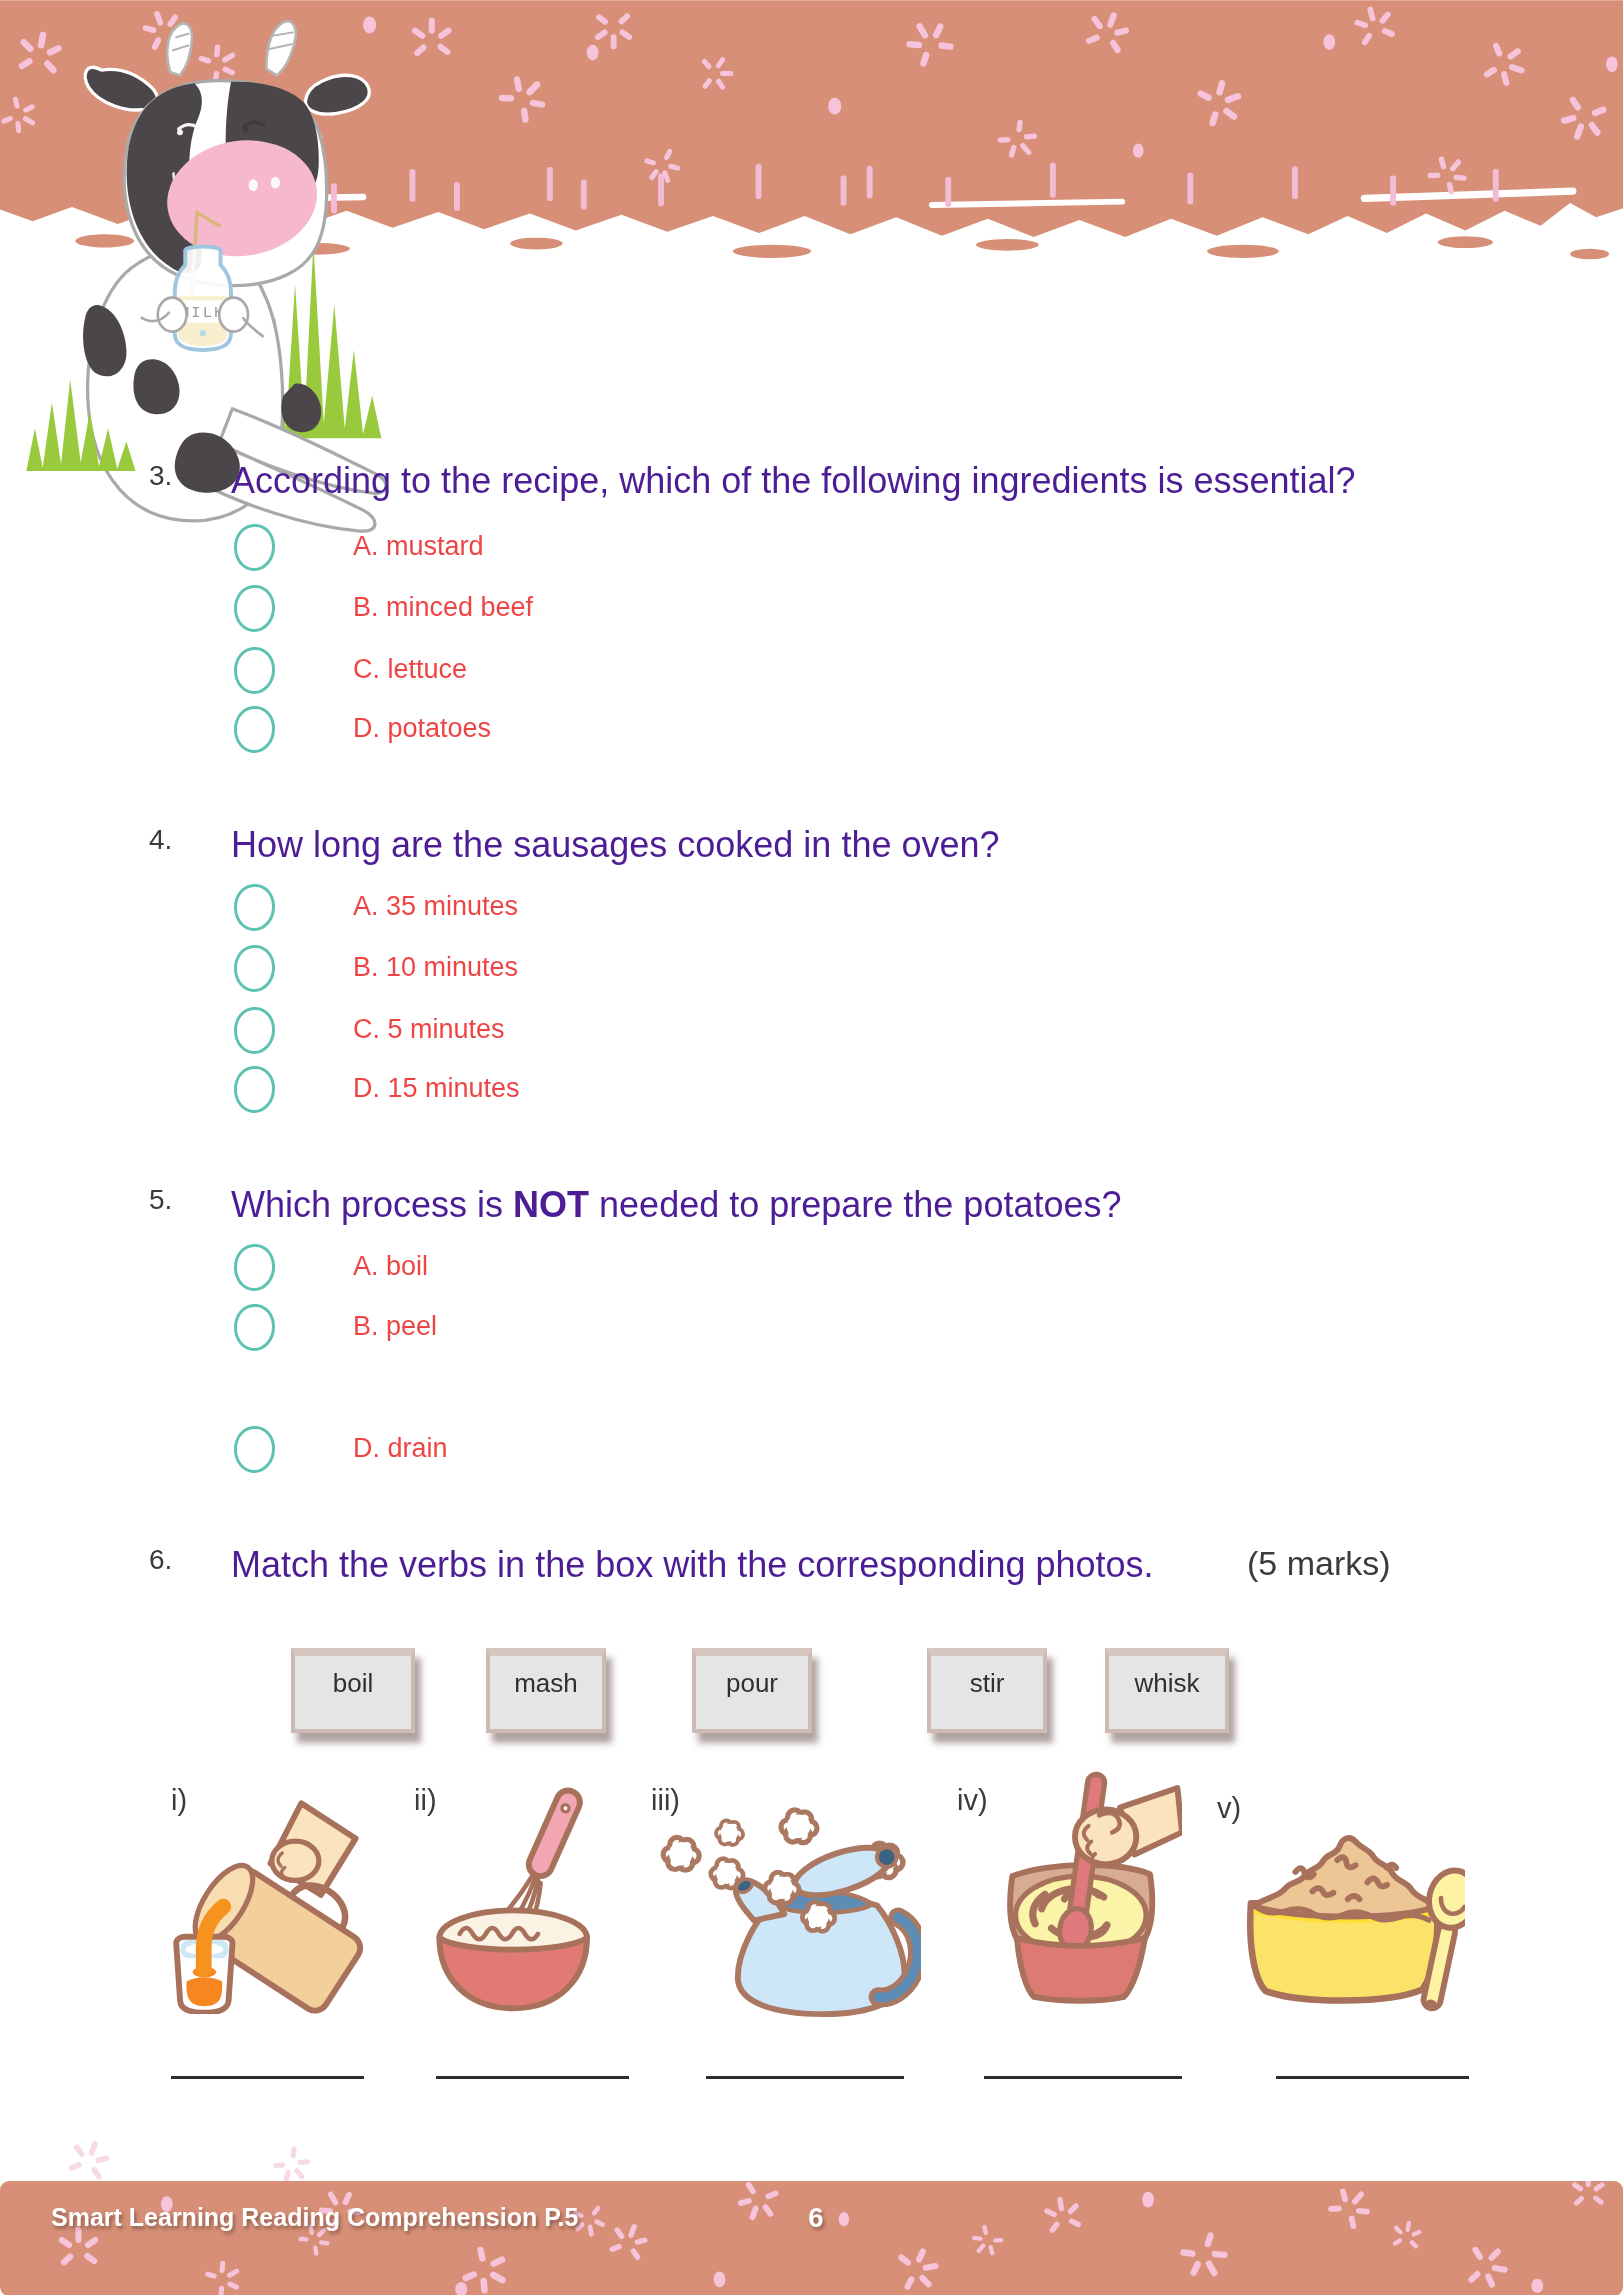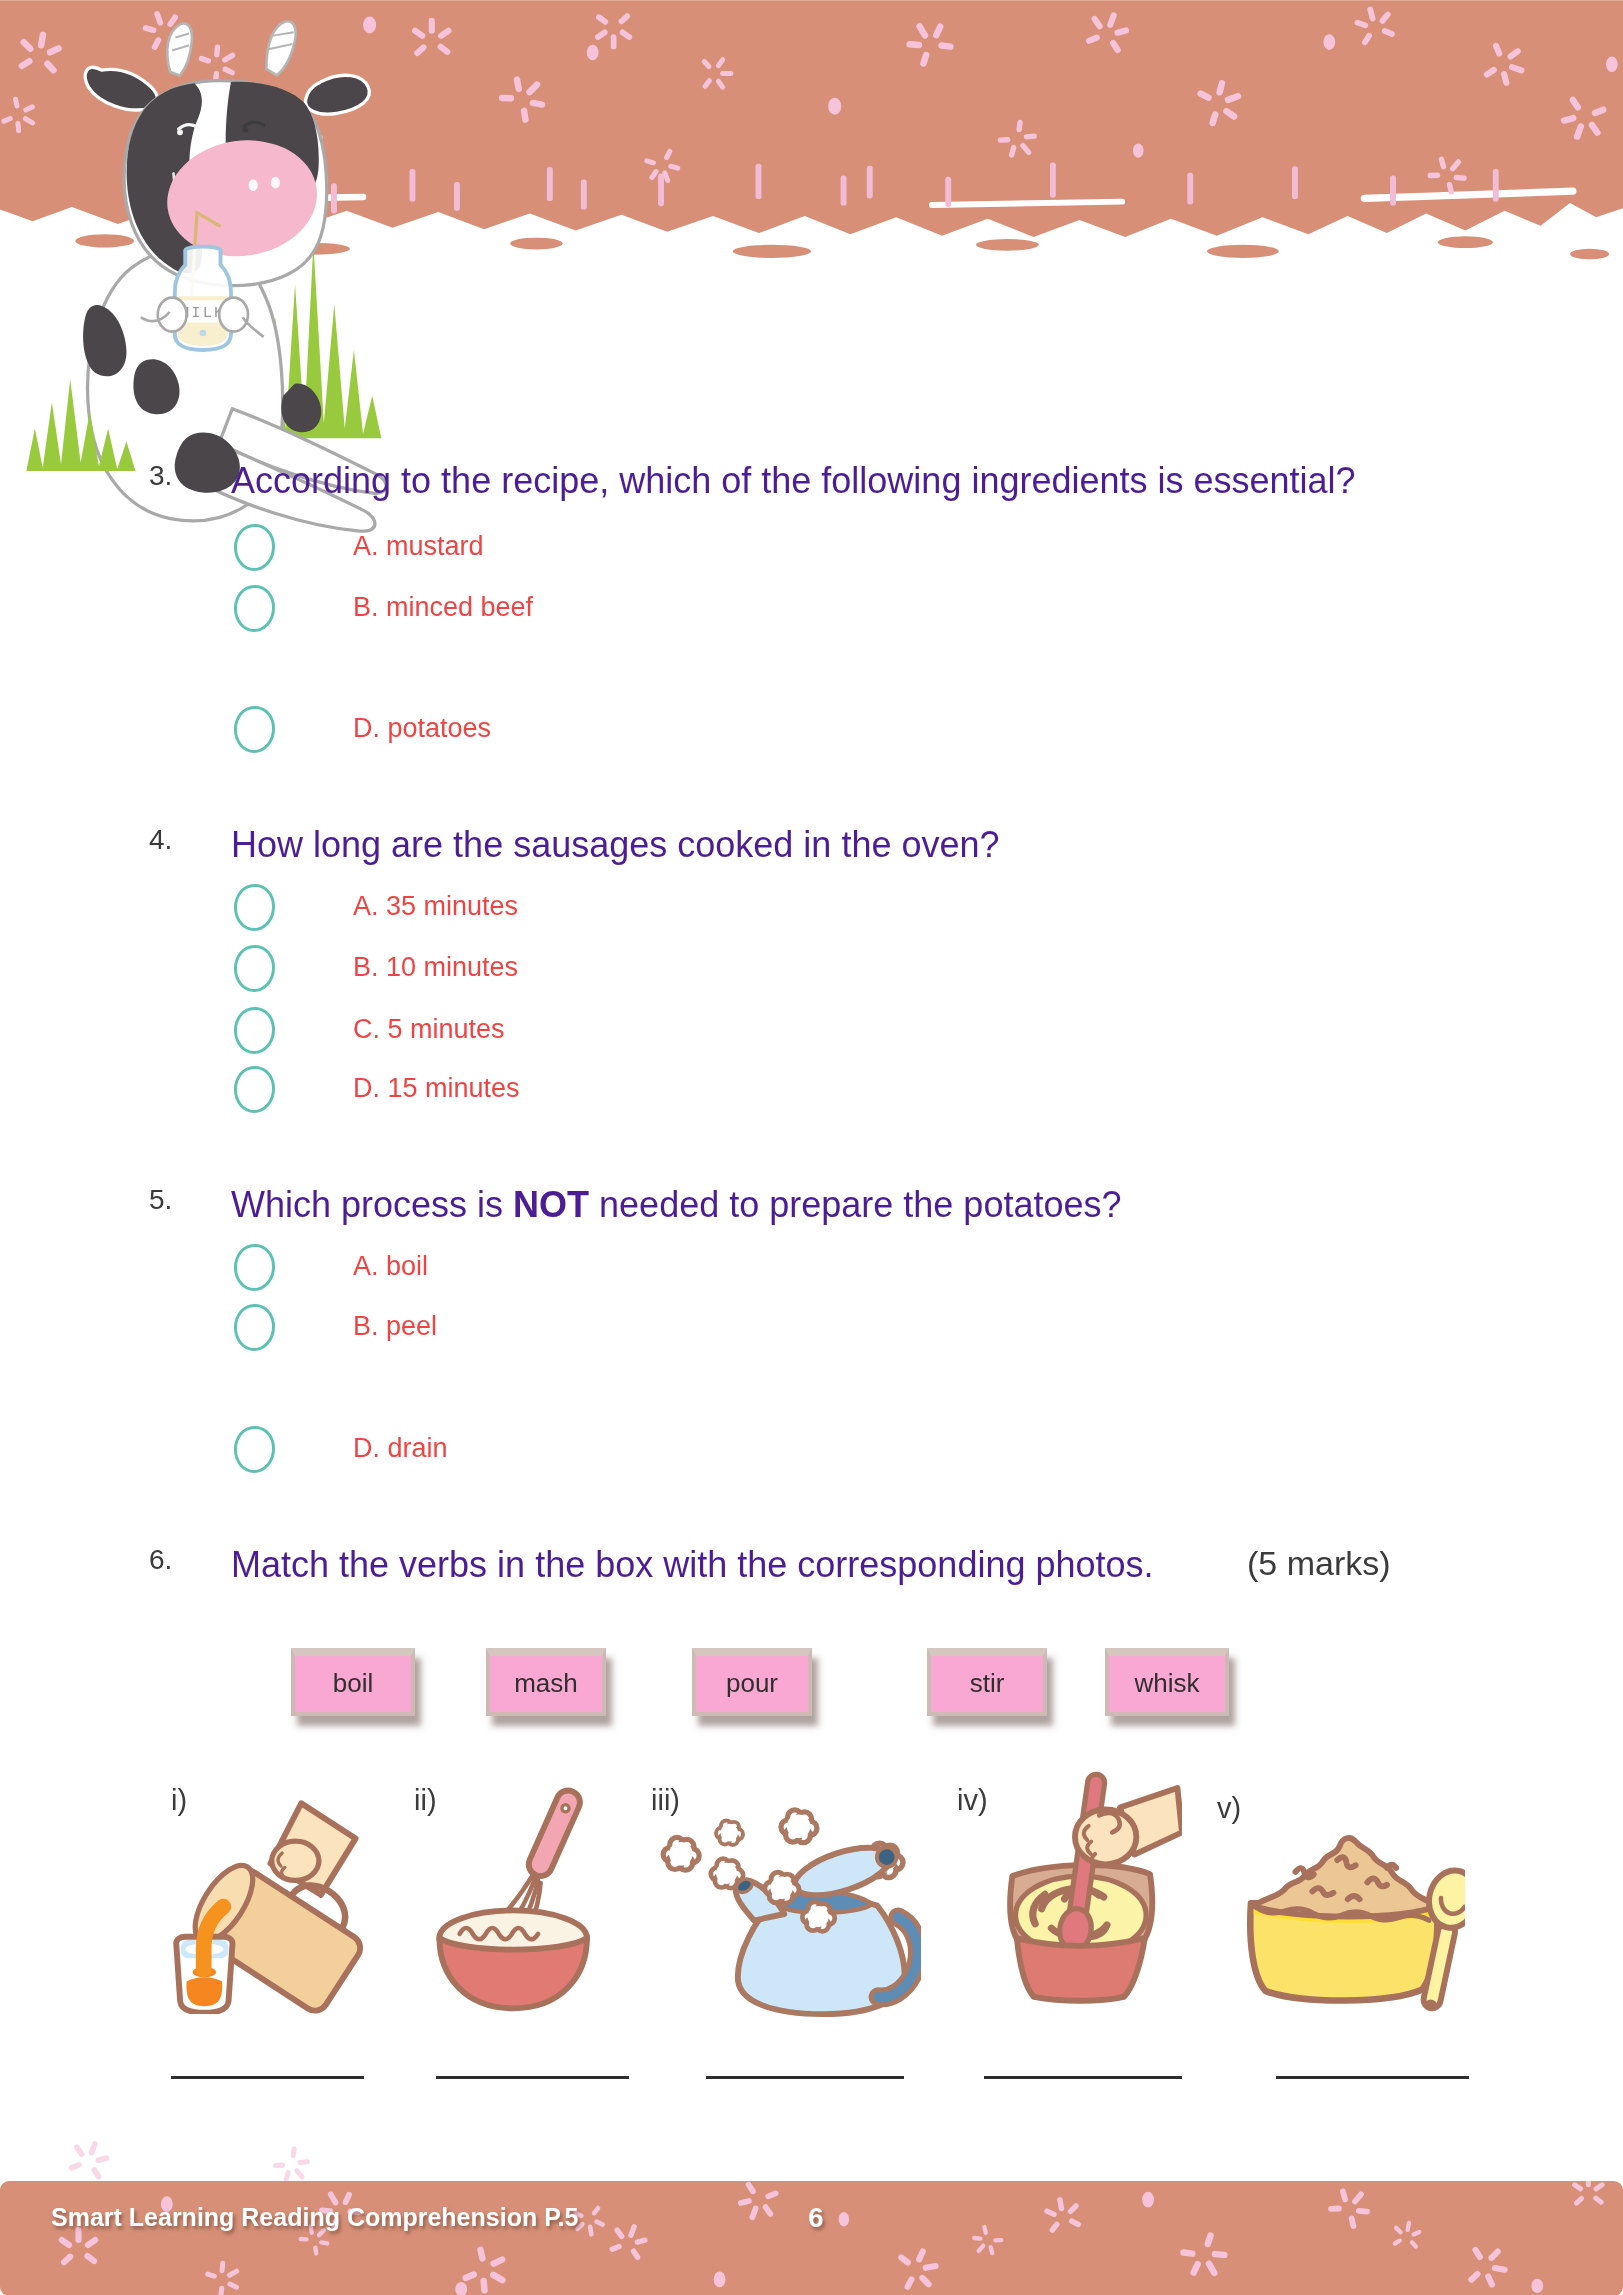--- a/index.html
+++ b/index.html
@@ -9,22 +9,22 @@
   .abs{position:absolute;}
   .qnum{position:absolute;font-size:28px;color:#3b3b3b;}
   .qtext{position:absolute;font-size:36px;color:#4c1d95;white-space:nowrap;}
   .qtext b{font-weight:700;}
   .marks{position:absolute;font-size:34px;color:#3b3b3b;white-space:nowrap;}
   .opt{position:absolute;height:48px;width:589px;}
   .radio{position:absolute;left:0;top:0.7px;width:41px;height:47px;box-sizing:border-box;
          border:3.9px solid #5ec2b2;border-radius:50% 48% 52% 50%;background:transparent;}
   .opt-label{position:absolute;left:119px;top:50%;transform:translateY(-52%);
              font-size:27px;color:#ef4444;white-space:nowrap;}
-  .verb-card{position:absolute;top:1648px;height:68px;box-sizing:border-box;
-             background:#f9a8d4;border:4.6px solid #cdbab4;border-top:8.5px solid #d6c6c0;
+  .verb-card{position:absolute;top:1648px;height:85px;box-sizing:border-box;
+             background:#e5e5e5;border:4.6px solid #cdbab4;border-top:8.5px solid #d6c6c0;
              box-shadow:5.9px 9.8px 6.5px rgba(95,72,66,0.5);
              text-align:center;font-size:26px;color:#2f2f2f;line-height:54px;}
   .photo-label{position:absolute;font-size:29px;color:#3b3b3b;}
   .ans-line{position:absolute;top:2076px;height:3.3px;background:#2d2d2d;}
   .footer{position:absolute;left:0;top:2181px;width:1623px;height:115px;background:#d79077;border-radius:9px;}
   .footer-title{position:absolute;left:51px;top:22px;font-size:25px;font-weight:700;color:#ffffff;
                 text-shadow:2px 2.6px 3.9px rgba(96,60,50,0.6);white-space:nowrap;}
   .page-num{position:absolute;left:780px;top:21px;width:72px;text-align:center;
             font-size:27.5px;font-weight:700;color:#ffffff;text-shadow:2px 2.6px 3.9px rgba(96,60,50,0.6);}
   .puff circle{fill:#ffffff;stroke:#ab7862;stroke-width:8;}
@@ -184,20 +184,24 @@
 
   <div class="qnum" style="left:149px;top:460px;">3.</div>
   <div class="qtext" style="left:231px;top:460px;">According to the recipe, which of the following ingredients is essential?</div>
   <div class="opt" style="left:234px;top:523px;">
     <span class="radio"></span>
     <span class="opt-label">A. mustard</span>
   </div>
   <div class="opt" style="left:234px;top:584px;">
     <span class="radio"></span>
     <span class="opt-label">B. minced beef</span>
+  </div>
+  <div class="opt" style="left:234px;top:646px;">
+    <span class="radio"></span>
+    <span class="opt-label">C. lettuce</span>
   </div>
   <div class="opt" style="left:234px;top:705px;">
     <span class="radio"></span>
     <span class="opt-label">D. potatoes</span>
   </div>
 
   <div class="qnum" style="left:149px;top:824px;">4.</div>
   <div class="qtext" style="left:231px;top:824px;">How long are the sausages cooked in the oven?</div>
   <div class="opt" style="left:234px;top:883px;">
     <span class="radio"></span>

